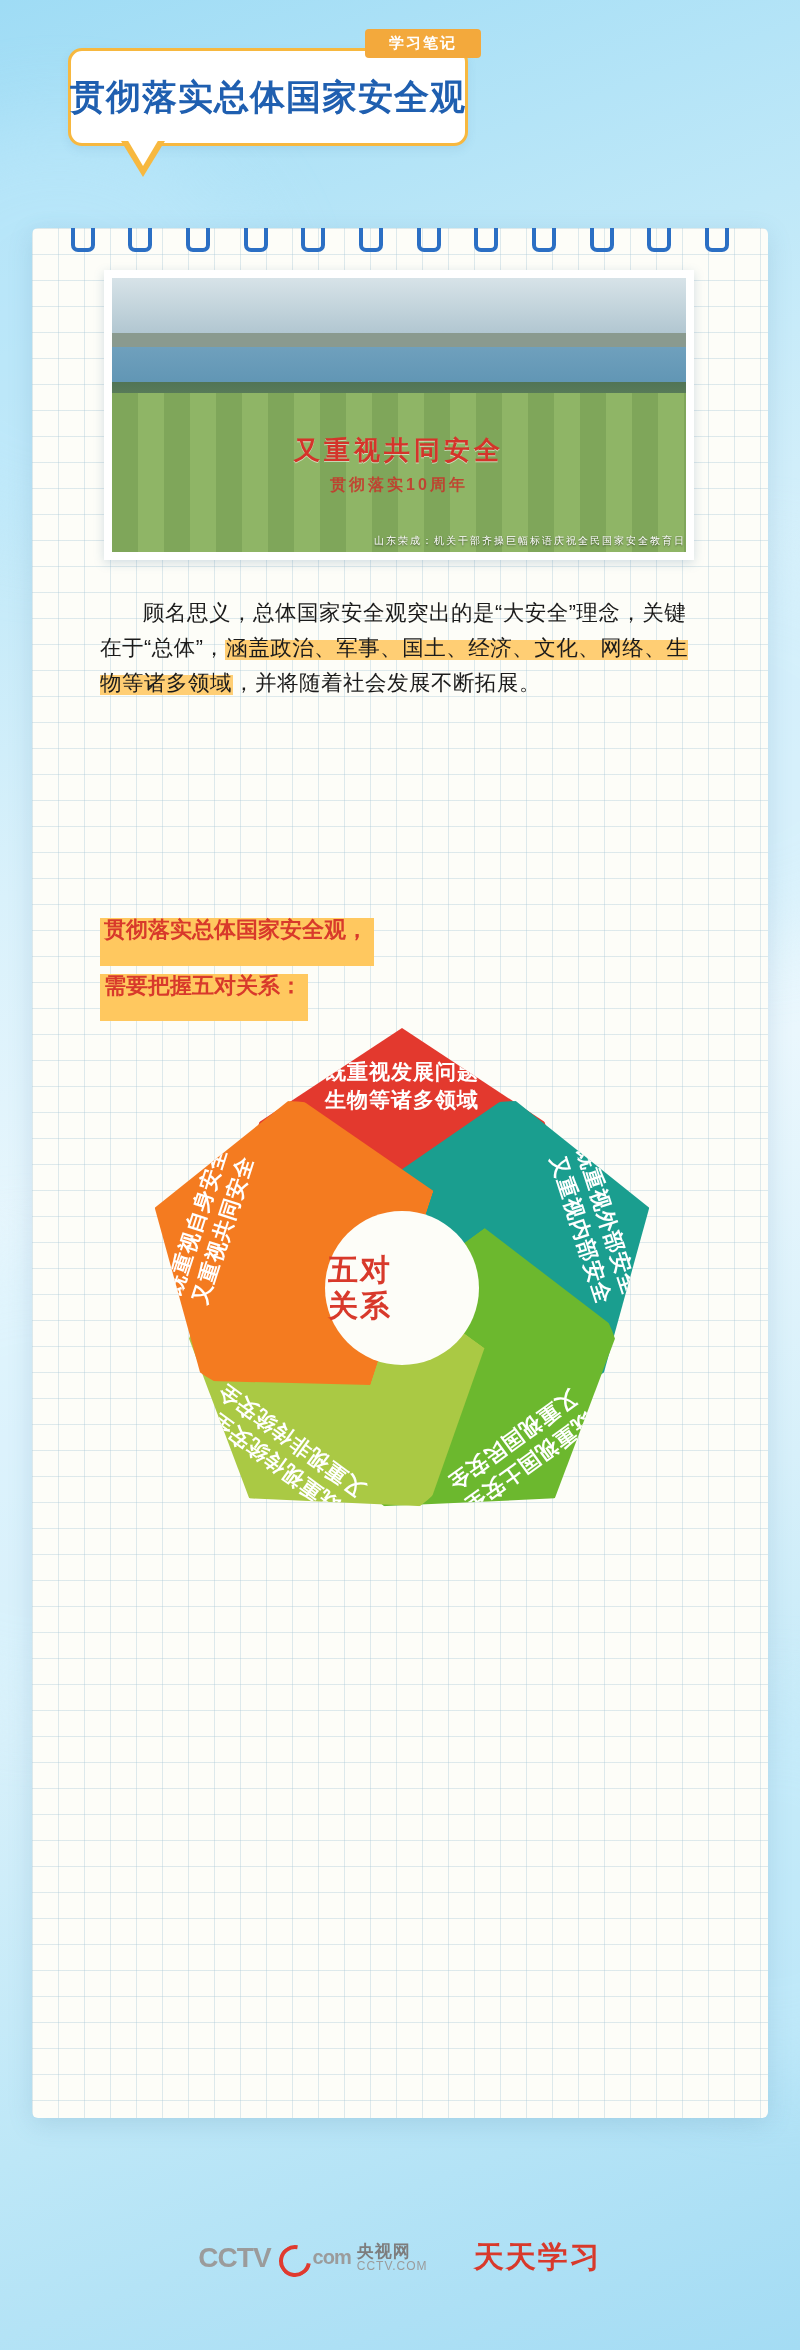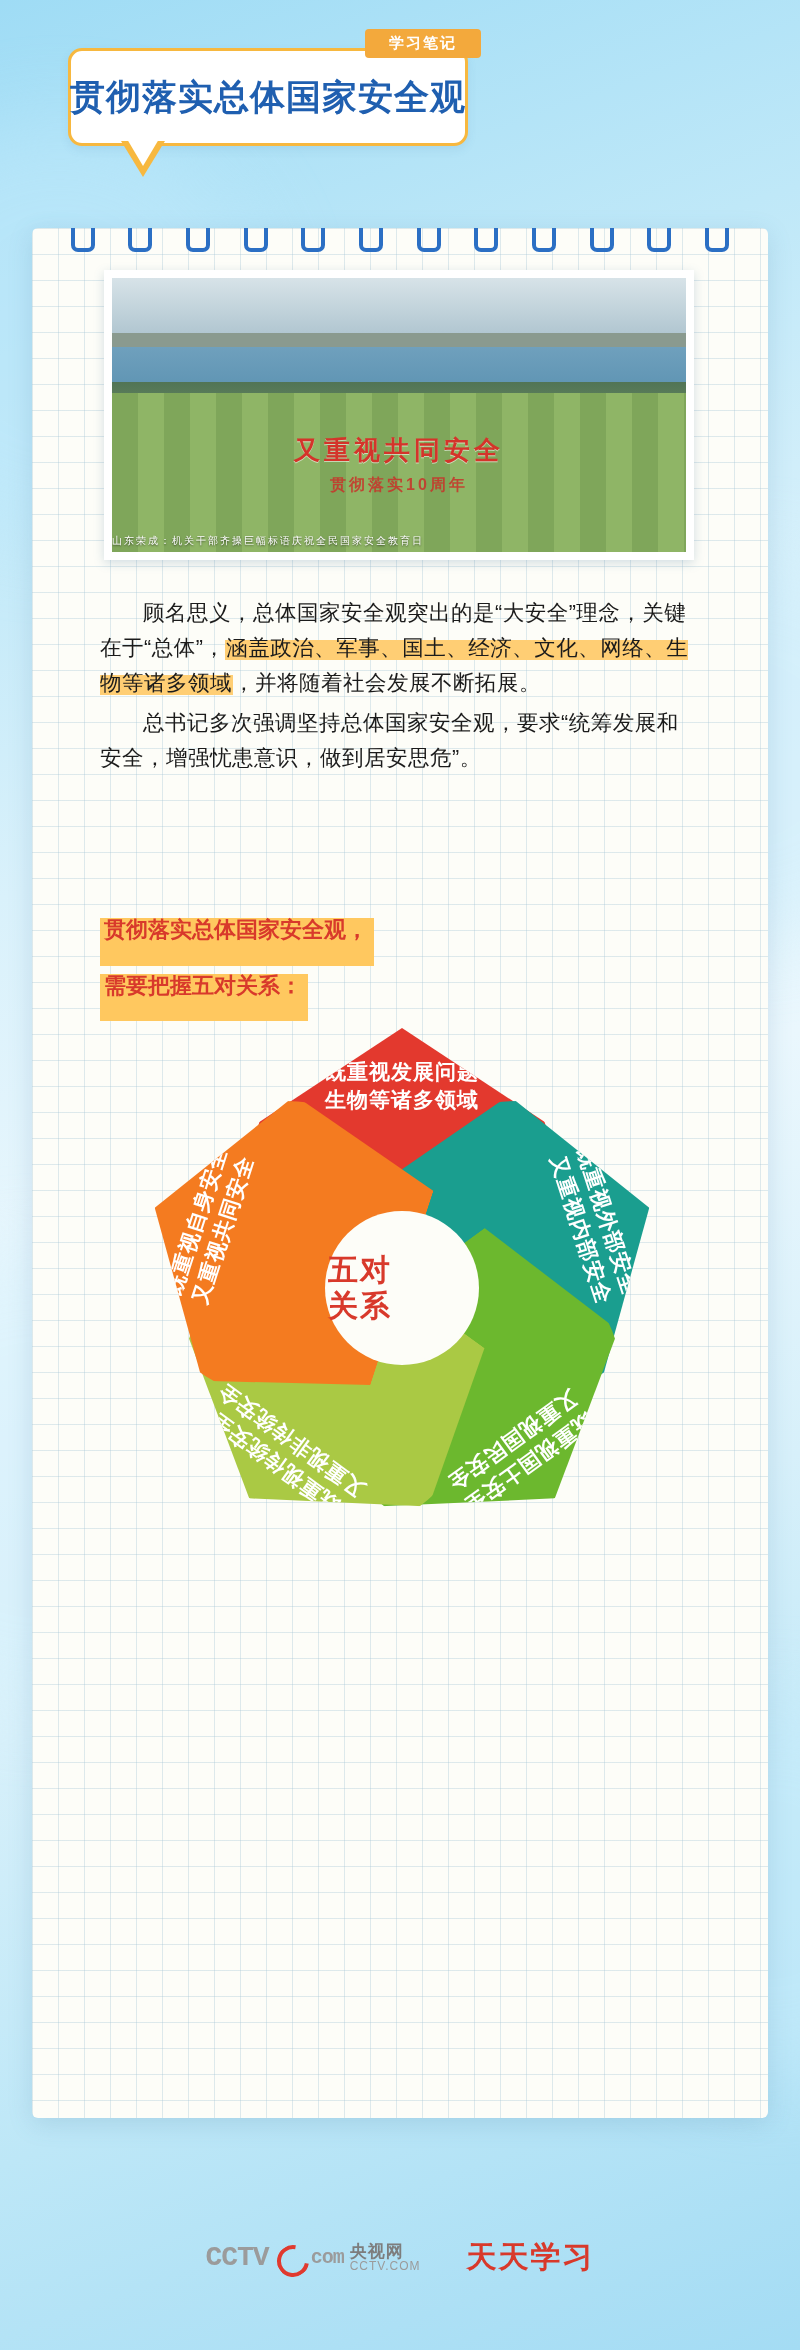--- a/index.html
+++ b/index.html
@@ -200,21 +200,21 @@
     text-align: center;
     color: #c8332a;
     font-size: 16px;
     font-weight: bold;
     letter-spacing: 3px;
     opacity: .85;
   }
   .photo .caption {
     position: absolute;
     left: 0; right: 0; bottom: 4px;
-    text-align: left;
+    text-align: right;
     color: #ffffff;
     font-size: 10px;
     letter-spacing: 2px;
     text-shadow: 0 1px 2px rgba(0,0,0,.6);
   }
 
   
   .body-copy {
     position: absolute;
     left: 68px;
@@ -324,21 +324,21 @@
   }
   .cctv-logo {
     display: flex;
     align-items: center;
     gap: 6px;
   }
   .cctv-text {
     color: #9b9b9b;
     font-size: 28px;
     font-weight: bold;
-    font-family: Liberation Mono, monospace;
+    font-family: Liberation Sans, sans-serif;
     letter-spacing: -1px;
   }
   .cctv-swoosh {
     width: 30px;
     height: 30px;
     position: relative;
   }
   .cctv-swoosh:before {
     content: "";
     position: absolute;
@@ -404,21 +404,20 @@
       <div class="trees"></div>
       <div class="field"></div>
       <div class="card-text">又重视共同安全</div>
       <div class="card-text2">贯彻落实10周年</div>
       <div class="caption">山东荣成：机关干部齐操巨幅标语庆祝全民国家安全教育日</div>
     </div>
   </div>
 
   <div class="body-copy">
     <p>顾名思义，总体国家安全观突出的是“大安全”理念，关键在于“总体”，<span class="hl">涵盖政治、军事、国土、经济、文化、网络、生物等诸多领域</span>，并将随着社会发展不断拓展。</p>
-    <p>总书记多次强调坚持总体国家安全观，要求“统筹发展和安全，增强忧患意识，做到居安思危”。</p>
   </div>
 
   <div class="leadin">
     <span class="ln">贯彻落实总体国家安全观，</span><br>
     <span class="ln">需要把握五对关系：</span>
   </div>
 
   <div class="diagram">
     <div class="petal p0">
       <div class="shape" style="background: rgb(227, 57, 46);">

